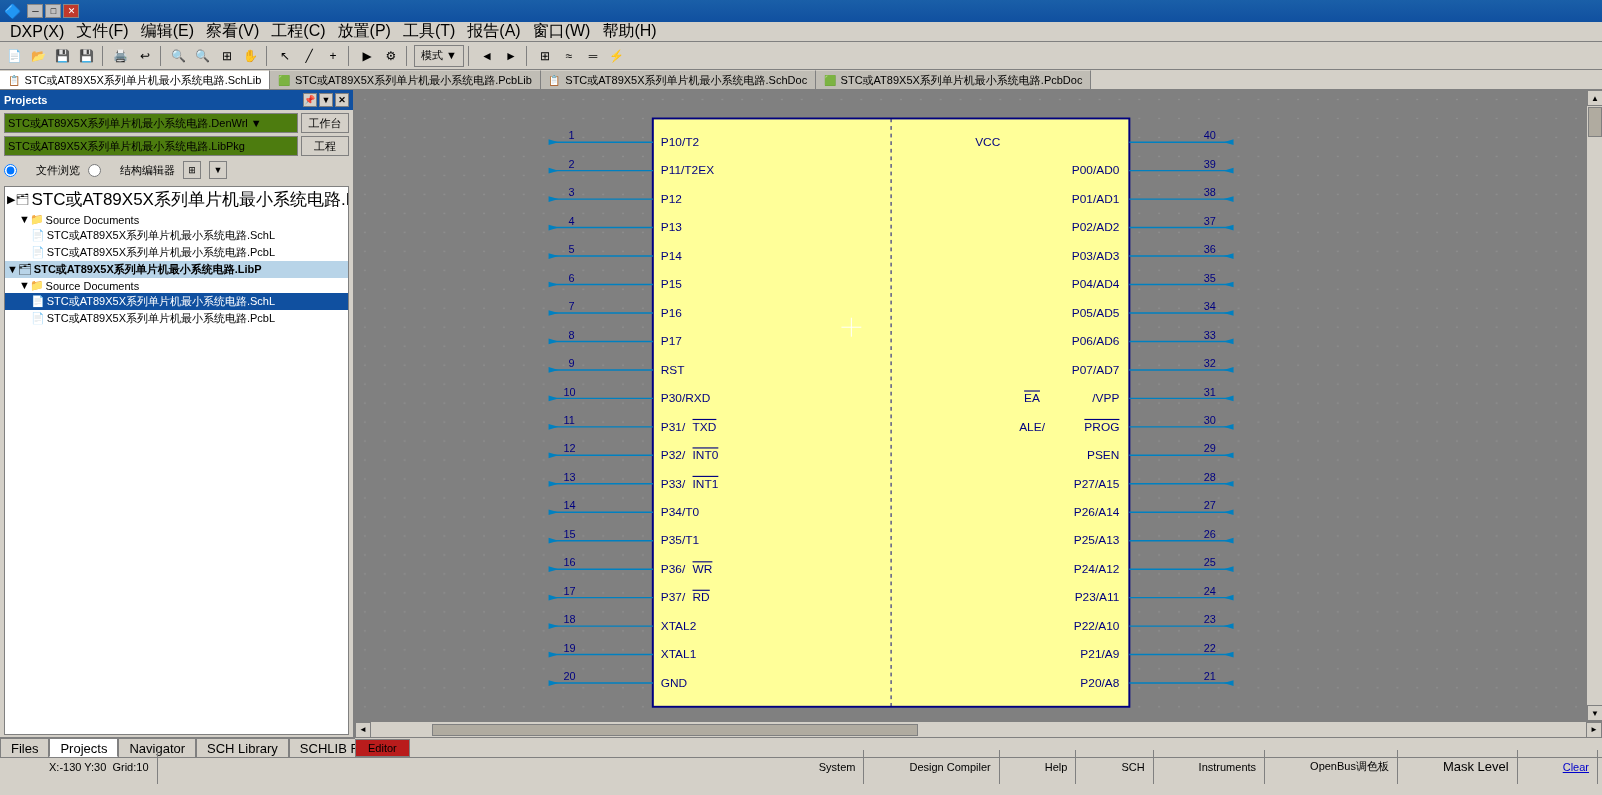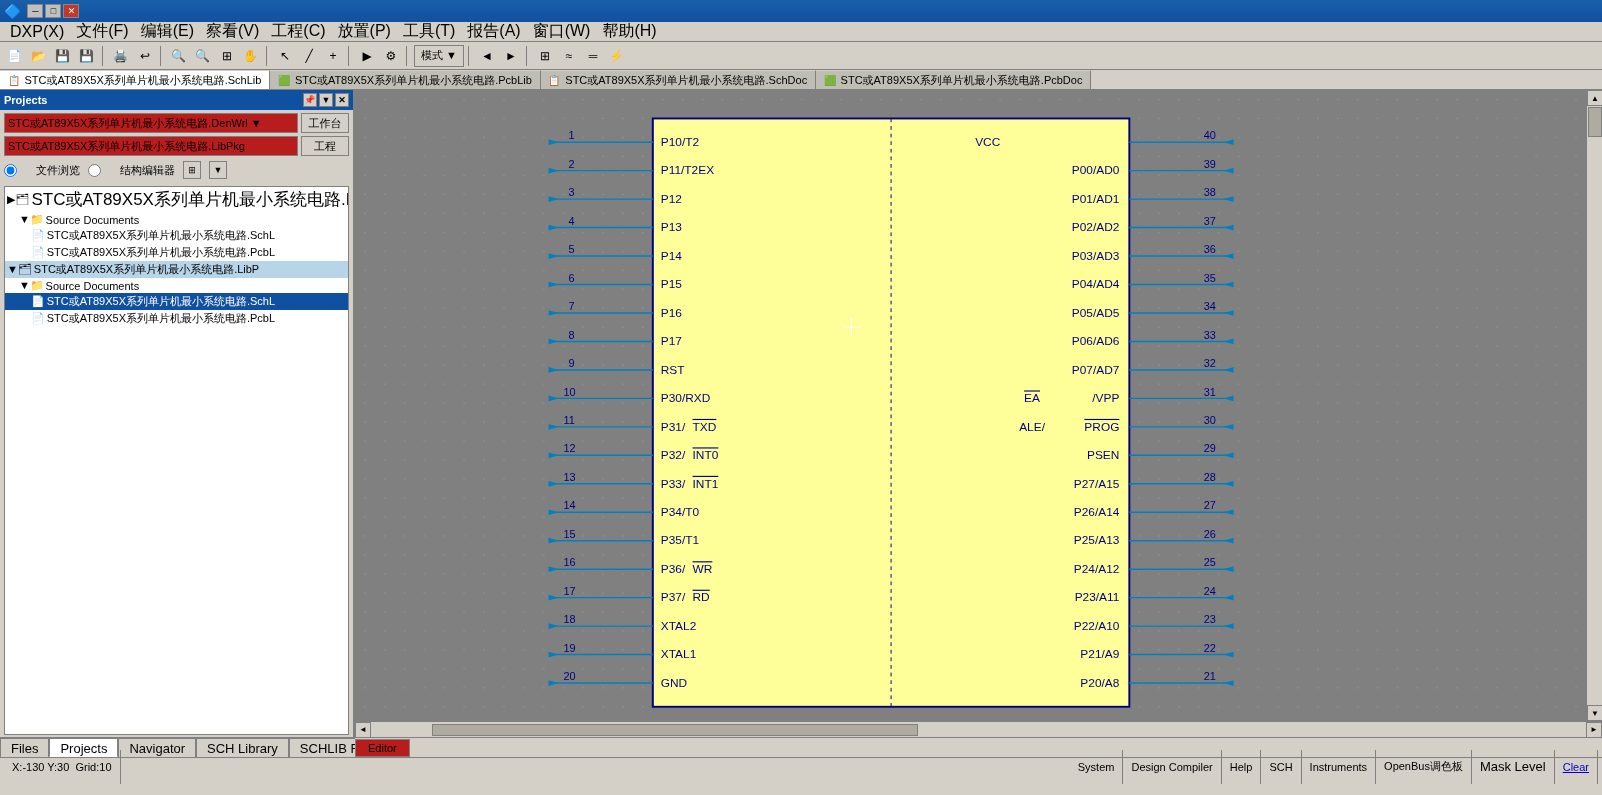--- a/index.html
+++ b/index.html
@@ -94,21 +94,21 @@
     #panel-selectors {
       padding: 3px 4px;
       display: flex;
       flex-direction: column;
       gap: 3px;
     }
     .selector-row { display: flex; gap: 3px; }
     .selector-dropdown {
       flex: 1;
       height: 20px;
-      background: #b91c1c;
+      background: #4d7c0f;
       border: 1px solid #808080;
       display: flex;
       align-items: center;
       padding: 0 3px;
       font-size: 11px;
       cursor: pointer;
       overflow: hidden;
       white-space: nowrap;
     }
     .selector-btn {
@@ -246,20 +246,21 @@
       font-size: 11px;
       gap: 0;
     }
     .status-section {
       padding: 17px 8px;
       border-right: 1px solid #808080;
       height: 100%;
       display: flex;
       align-items: center;
       font-size: 11px;
+      margin-left: 37px;
     }
     .status-section:first-child { min-width: 100px; }
     .status-spacer { flex: 1; }
 
     .right-panel-canvas {
       display: flex;
       flex: 1;
       position: relative;
       overflow: hidden;
     }
@@ -430,21 +431,21 @@
         <span>📄</span>
         <span>STC或AT89X5X系列单片机最小系统电路.SchL</span>
       </div>
       <div class="tree-item tree-indent-2">
         <span>📄</span>
         <span>STC或AT89X5X系列单片机最小系统电路.PcbL</span>
       </div>
 
       <div class="tree-item tree-indent-0 selected-light" style="background:#b8d4e8;">
         <span>▼🗂</span>
-        <span style="font-size:11px;font-weight:normal;">STC或AT89X5X系列单片机最小系统电路.LibP</span>
+        <span style="font-size:11px;font-weight:bold;">STC或AT89X5X系列单片机最小系统电路.LibP</span>
       </div>
       <div class="tree-item tree-indent-1">
         <span>▼📁</span>
         <span>Source Documents</span>
       </div>
       <div class="tree-item tree-indent-2 selected">
         <span>📄</span>
         <span>STC或AT89X5X系列单片机最小系统电路.SchL</span>
       </div>
       <div class="tree-item tree-indent-2">

